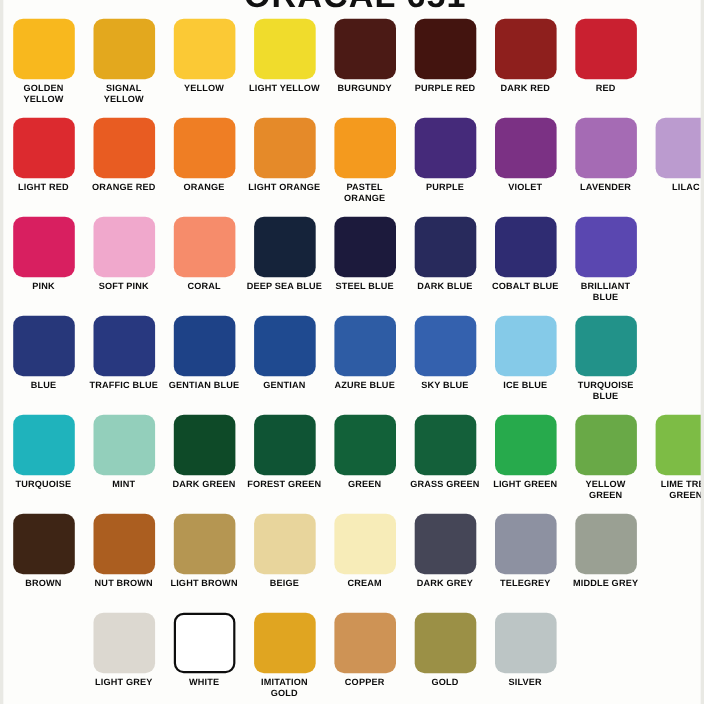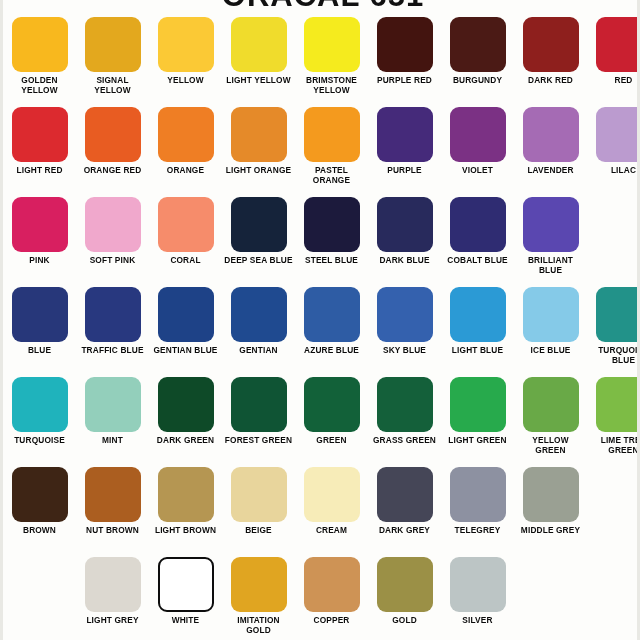--- a/index.html
+++ b/index.html
@@ -102,32 +102,28 @@
         </div>
         <div class="cell">
           <div class="chip" style="background: rgb(251, 201, 53);"></div>
           <div class="cell-label">YELLOW</div>
         </div>
         <div class="cell">
           <div class="chip" style="background: rgb(240, 220, 44);"></div>
           <div class="cell-label">LIGHT YELLOW</div>
         </div>
         <div class="cell">
-          <div class="chip" style="background: rgb(245, 235, 30);"></div>
-          <div class="cell-label">BRIMSTONE YELLOW</div>
+          <div class="chip" style="background: rgb(75, 26, 21);"></div>
+          <div class="cell-label">BURGUNDY</div>
         </div>
         <div class="cell">
           <div class="chip" style="background: rgb(67, 20, 15);"></div>
           <div class="cell-label">PURPLE RED</div>
         </div>
         <div class="cell">
-          <div class="chip" style="background: rgb(75, 26, 21);"></div>
-          <div class="cell-label">BURGUNDY</div>
-        </div>
-        <div class="cell">
           <div class="chip" style="background: rgb(142, 31, 29);"></div>
           <div class="cell-label">DARK RED</div>
         </div>
         <div class="cell">
           <div class="chip" style="background: rgb(201, 32, 48);"></div>
           <div class="cell-label">RED</div>
         </div>
       </div>
       <div class="swatch-row">
         <div class="cell">
@@ -218,24 +214,20 @@
           <div class="chip" style="background: rgb(31, 74, 144);"></div>
           <div class="cell-label">GENTIAN</div>
         </div>
         <div class="cell">
           <div class="chip" style="background: rgb(46, 92, 164);"></div>
           <div class="cell-label">AZURE BLUE</div>
         </div>
         <div class="cell">
           <div class="chip" style="background: rgb(52, 97, 174);"></div>
           <div class="cell-label">SKY BLUE</div>
-        </div>
-        <div class="cell">
-          <div class="chip" style="background: rgb(43, 154, 213);"></div>
-          <div class="cell-label">LIGHT BLUE</div>
         </div>
         <div class="cell">
           <div class="chip" style="background: rgb(133, 202, 232);"></div>
           <div class="cell-label">ICE BLUE</div>
         </div>
         <div class="cell">
           <div class="chip" style="background: rgb(34, 146, 137);"></div>
           <div class="cell-label">TURQUOISE BLUE</div>
         </div>
       </div>

